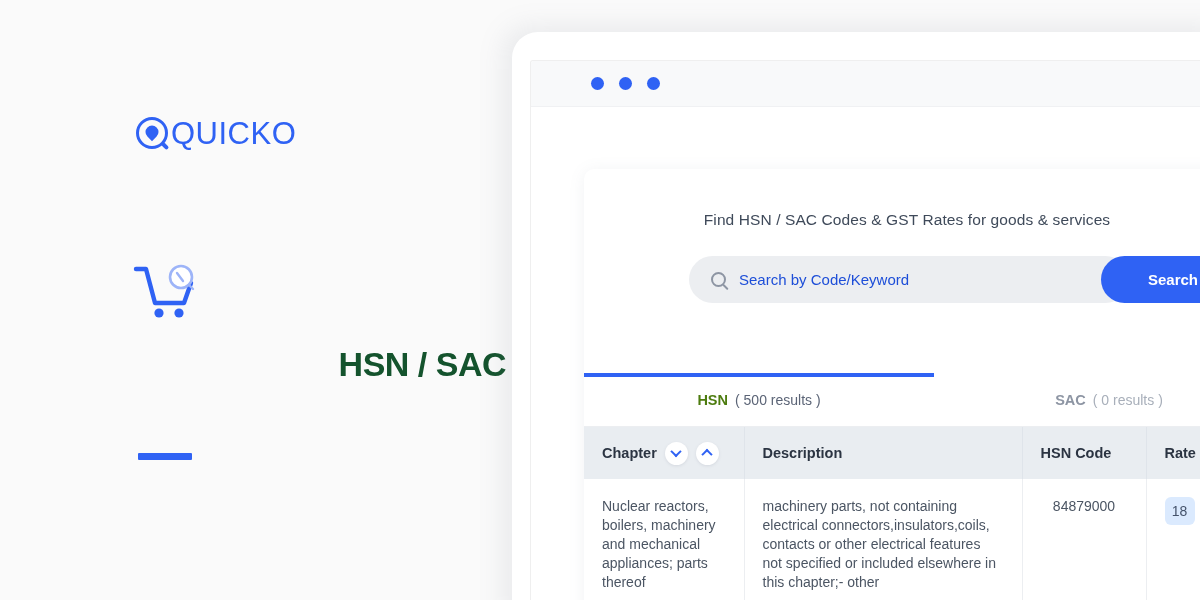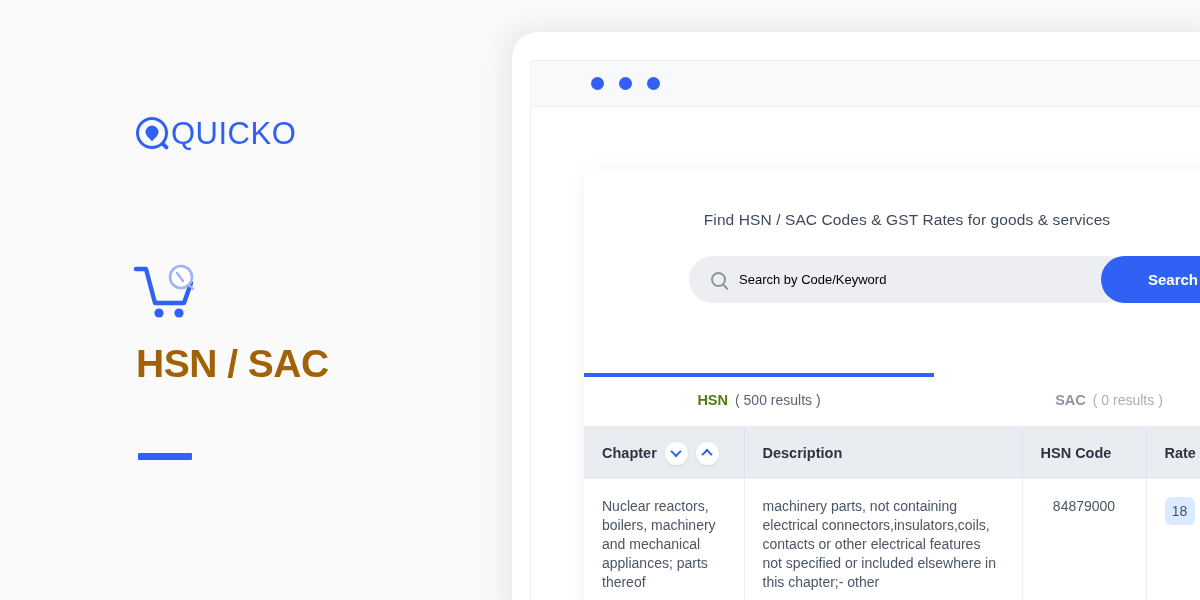--- a/index.html
+++ b/index.html
@@ -38,22 +38,22 @@
   }
   #brand-logo .wordmark {
     font-size:31px; font-weight:400; color:#2f62f4;
     letter-spacing:0.5px; line-height:1; margin-left:1px;
   }
 
   #hero-icon { position:absolute; left:133px; top:220px; }
 
   #hero-title {
     position:absolute; left:136px; top:296px; width:370px;
-    font-size:39px; line-height:50px; font-weight:700;
-    color:#a16207; letter-spacing:-0.5px;
+    font-size:34px; line-height:50px; font-weight:700;
+    color:#14532d; letter-spacing:-0.5px;text-align:right;
   }
   #hero-underline {
     position:absolute; left:138px; top:410px;
     width:54px; height:7px; background:#2f62f4; border-radius:1px;
   }
 
   
   #browser-frame {
     position:absolute; left:512px; top:32px;
     width:720px; height:600px;
@@ -106,21 +106,21 @@
   }
   #search-input-wrap .mag {
     width:15px; height:15px; border:2px solid #8d95a3;
     border-radius:50%; position:relative; flex:none;
   }
   #search-input-wrap .mag::after {
     content:""; position:absolute; right:-5px; bottom:-3px;
     width:7px; height:2px; background:#8d95a3;
     border-radius:1px; transform:rotate(45deg);
   }
-  #search-placeholder { font-size:13px; color:#000000; }
+  #search-placeholder { font-size:15px; color:#1d4ed8; }
   #search-button {
     margin-left:-28px; width:160px; height:47px;
     background:#2f62f4; color:#fff; border:none;
     border-radius:24px; font-size:15px; font-weight:700;
     font-family:"Liberation Sans", sans-serif;
     padding-right:16px;
     cursor:pointer;
   }
 
   

